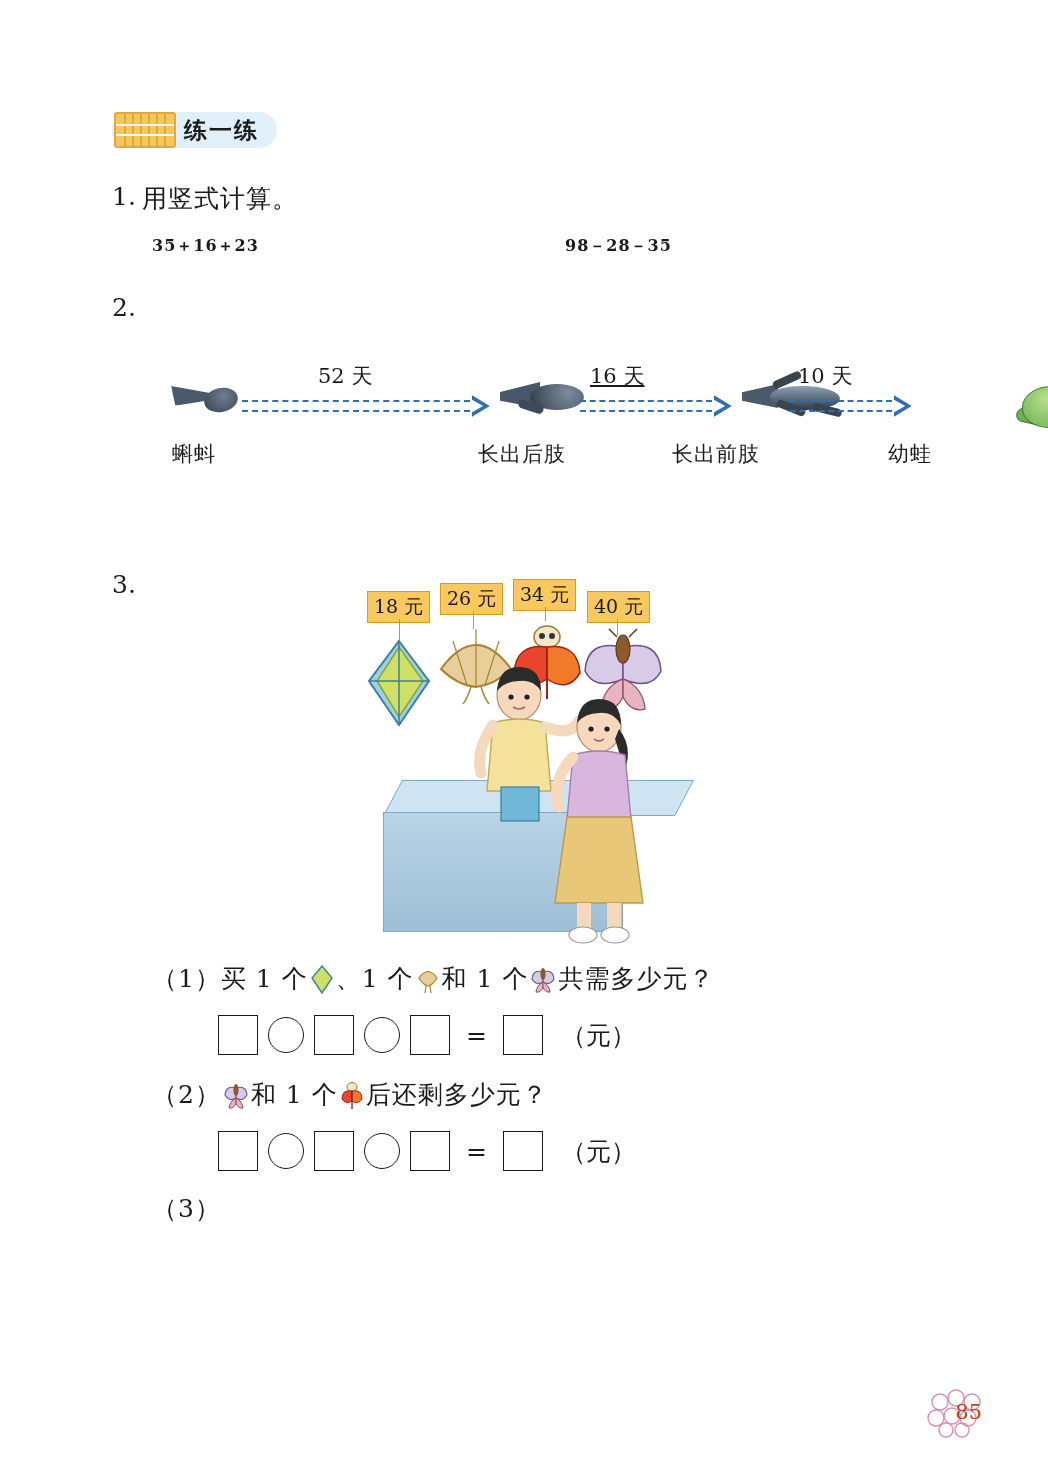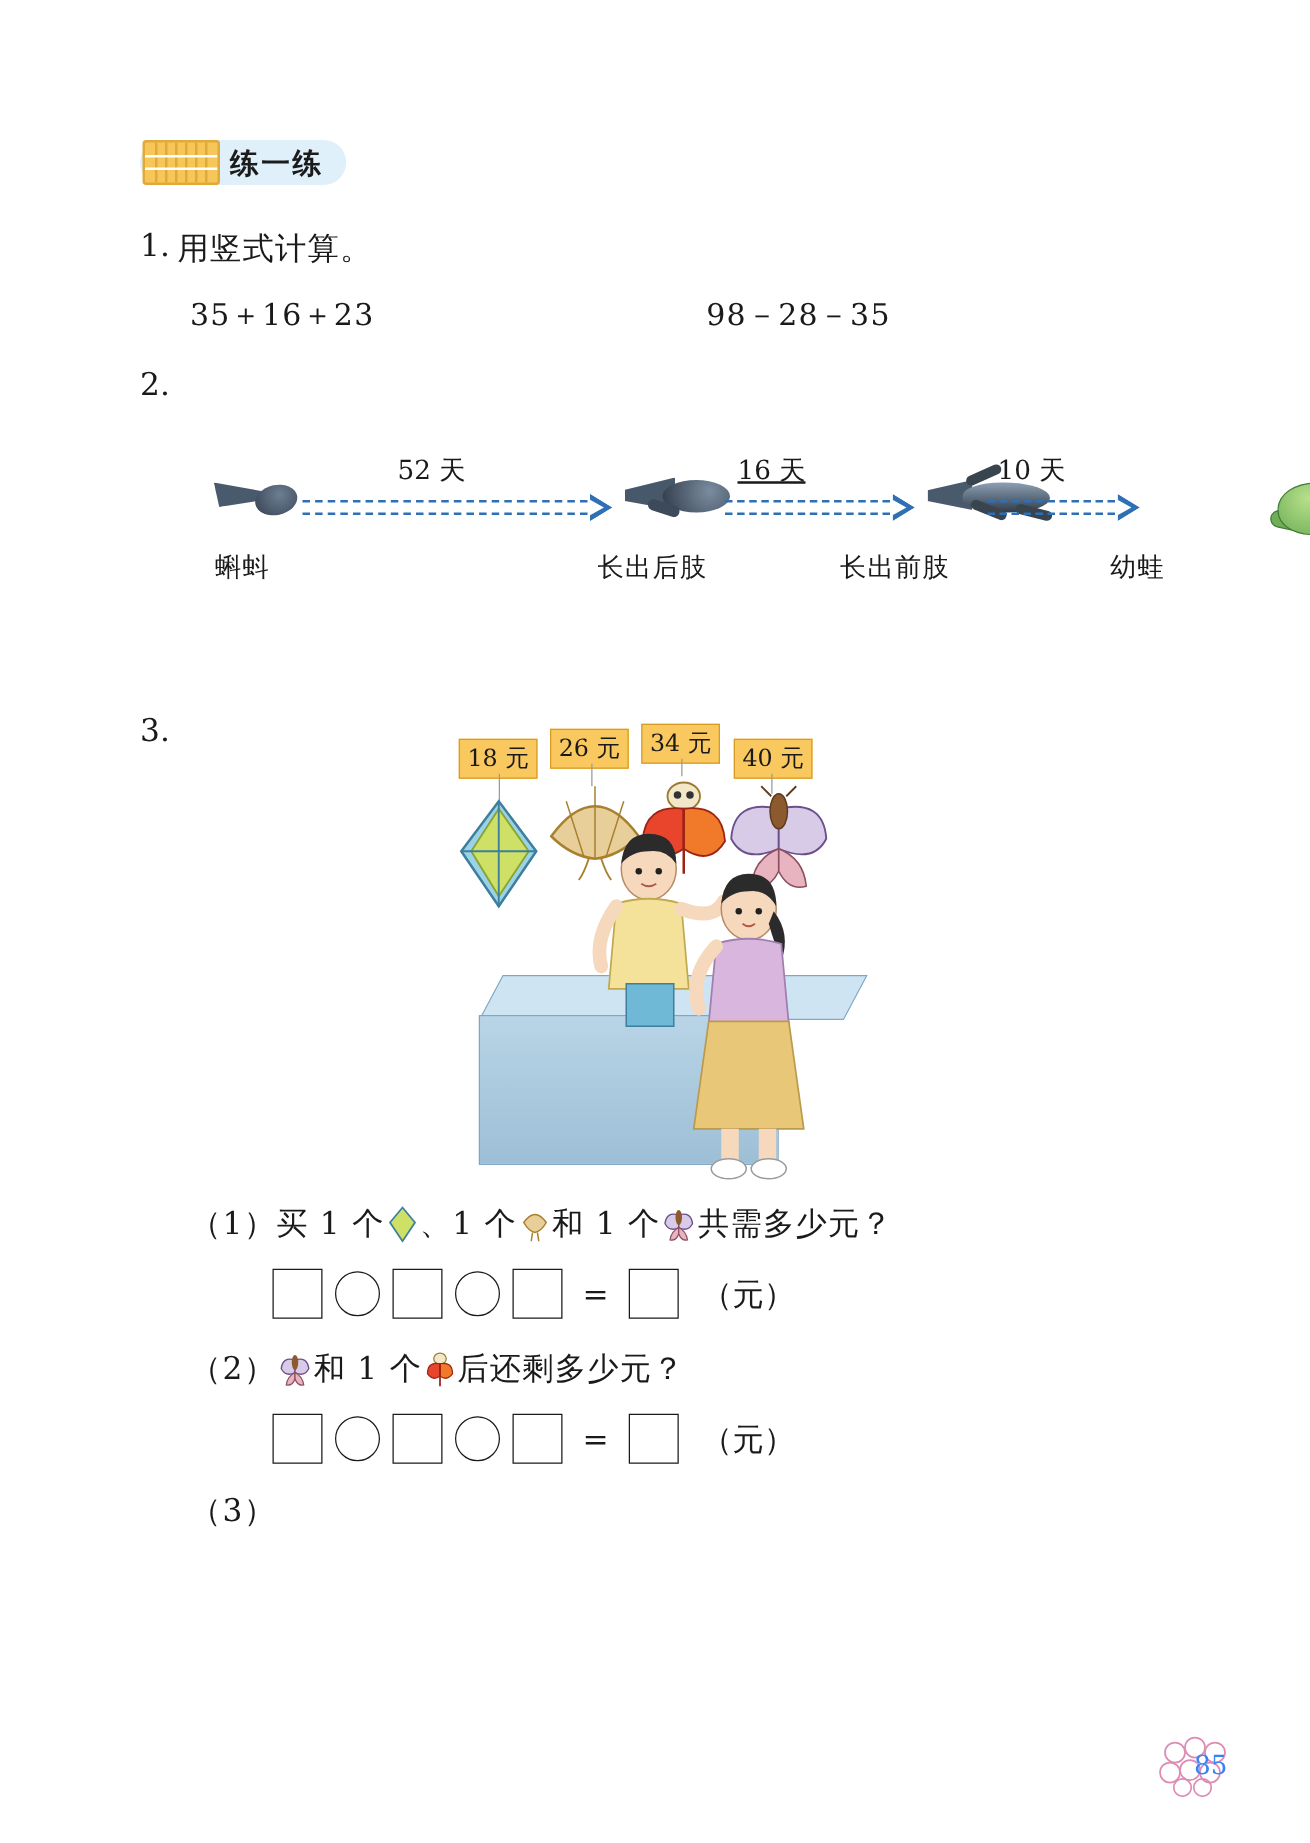--- a/index.html
+++ b/index.html
@@ -69,23 +69,24 @@
     font-family: "DejaVu Serif", serif;
   }
   .q-text {
     position: absolute;
     font-size: 25px;
     letter-spacing: 1px;
     font-family: "DejaVu Serif", serif;
   }
   .expr {
     position: absolute;
-    font-size: 24px;
+    font-size: 16px;
     font-family: "DejaVu Serif", serif;
     letter-spacing: 1px;
+    font-weight: bold;
   }
 
   
   .growth {
     position: absolute;
     left: 150px;
     top: 358px;
     width: 830px;
     height: 120px;
   }
@@ -319,21 +320,21 @@
     vertical-align: -5px;
     margin: 0 2px;
   }
 
   
   .page-number {
     position: absolute;
     right: 66px;
     bottom: 50px;
     font-size: 21px;
-    color: #3b82f6;
+    color: #c2410c;
     font-family: "DejaVu Serif", serif;
   }
   .corner-deco {
     position: absolute;
     right: 52px;
     bottom: 36px;
     width: 72px;
     height: 52px;
     opacity: 0.85;
   }

